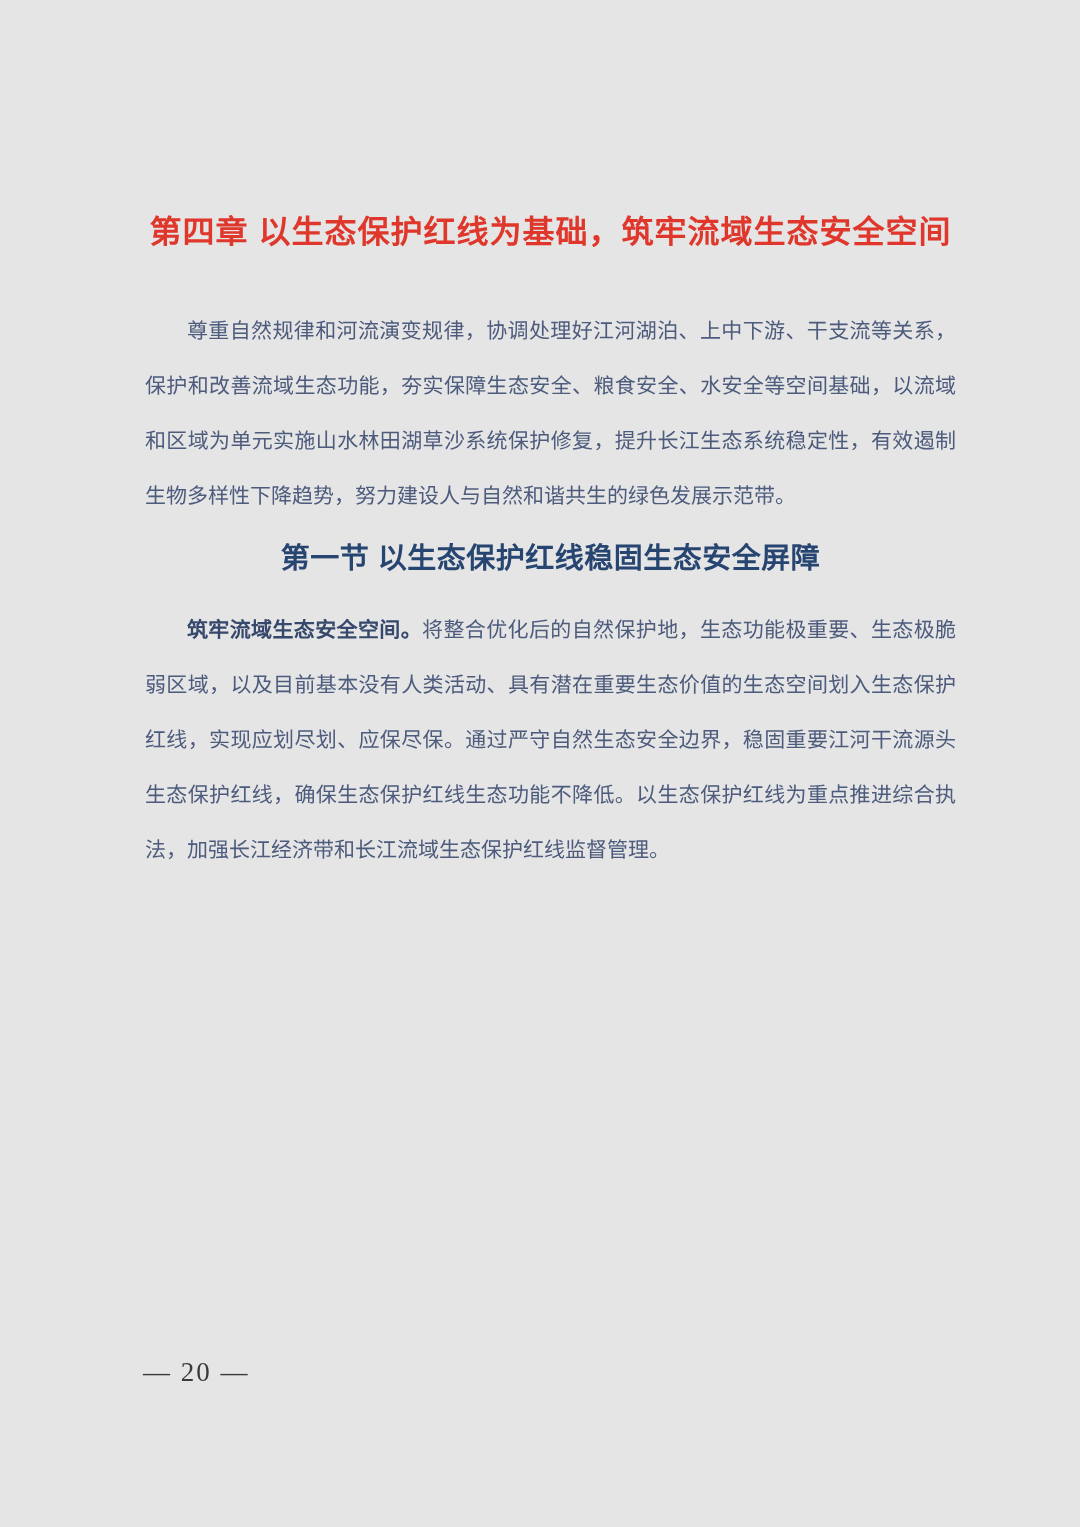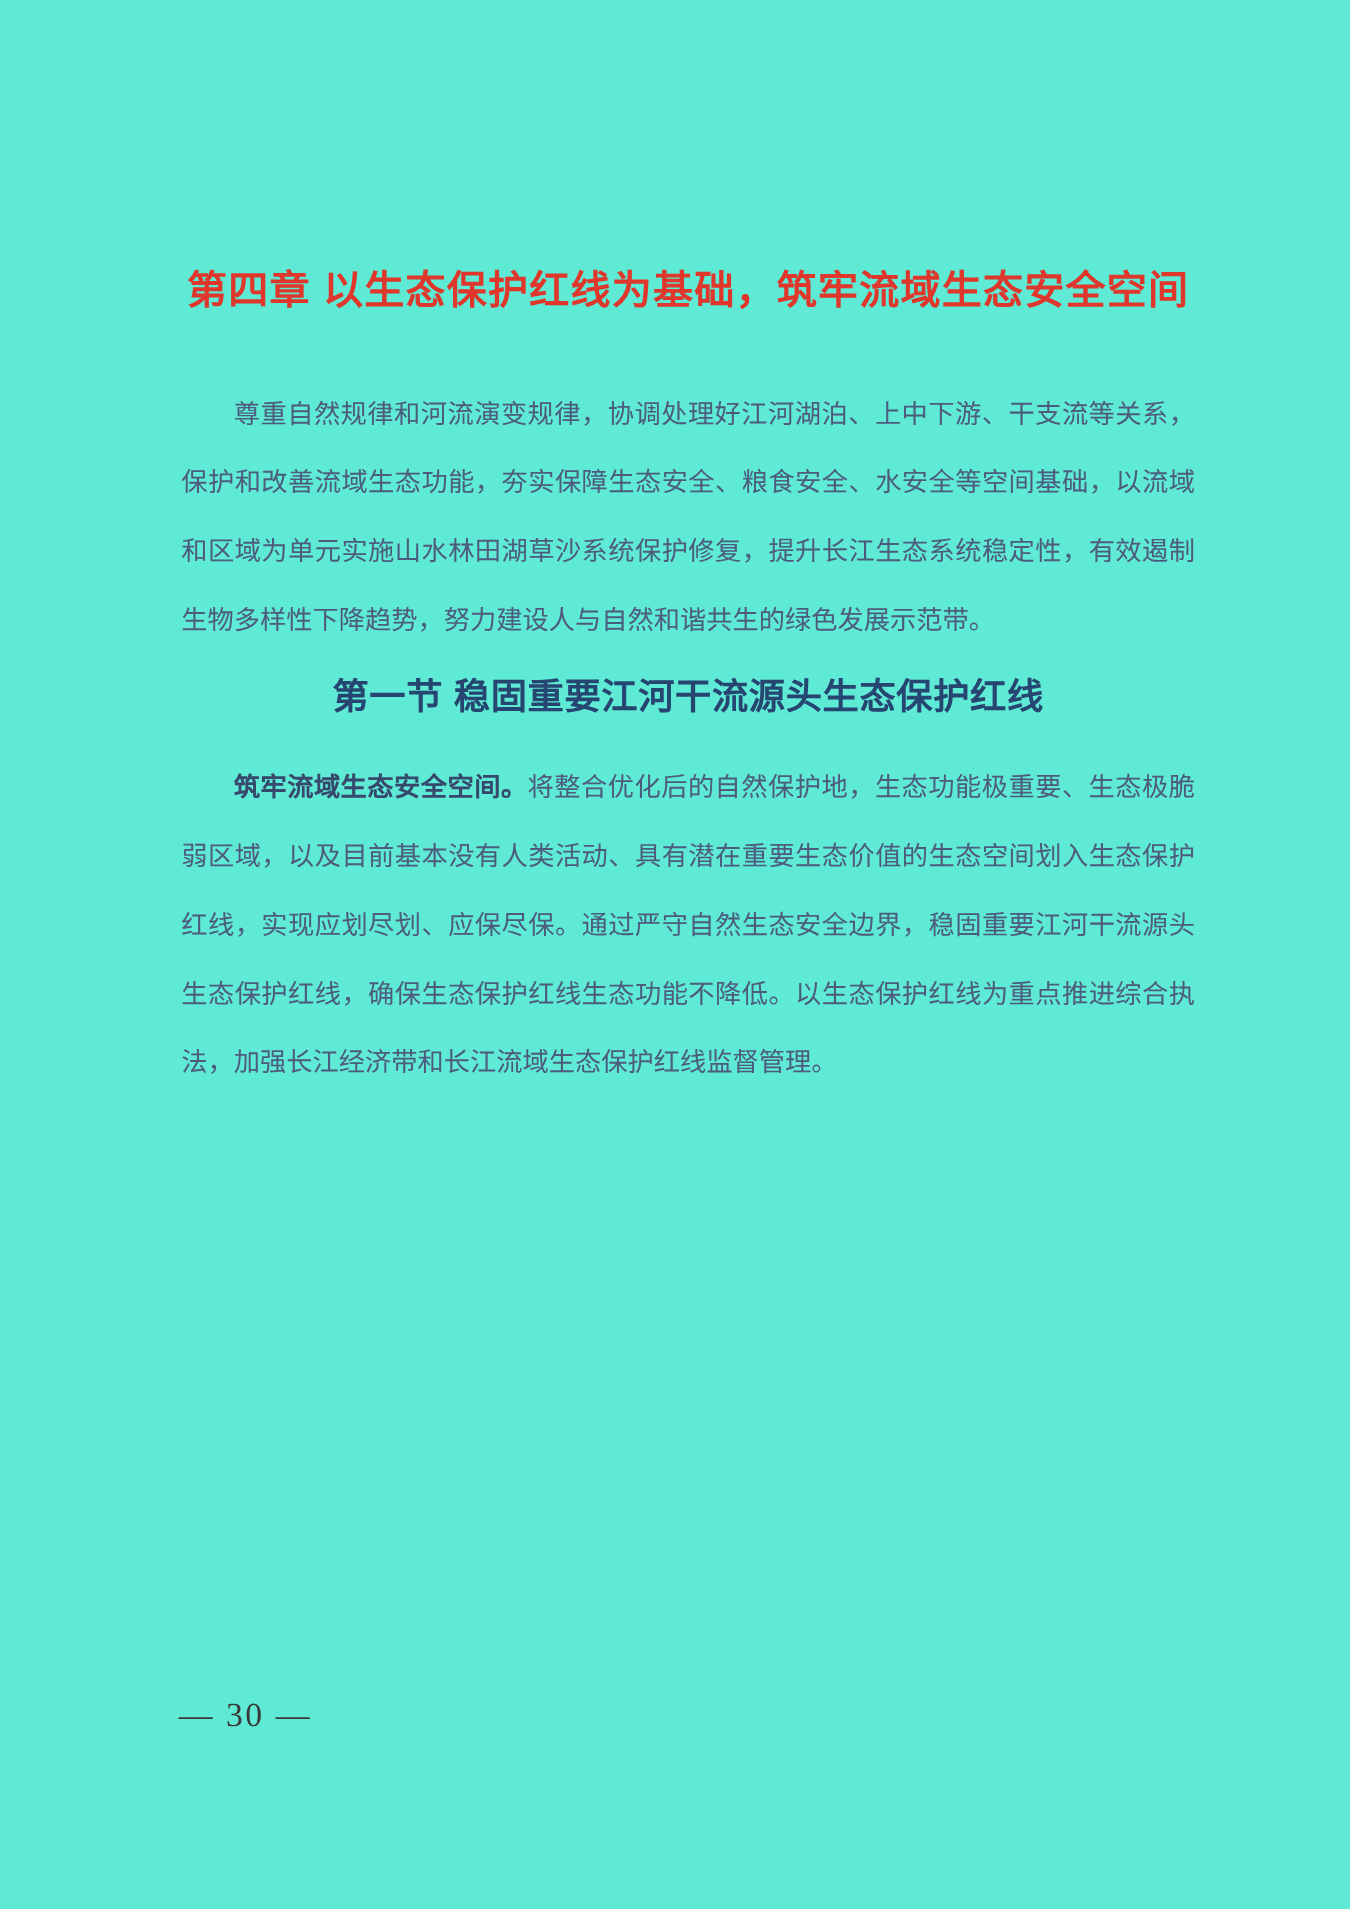--- a/index.html
+++ b/index.html
@@ -66,31 +66,31 @@
   .page-number {
     font-family: "Liberation Serif", "DejaVu Serif", serif;
     font-size: 27px;
     line-height: 1.2;
     letter-spacing: 2px;
   }
 </style>
 </head>
 <body>
 
-<div class="page" style="background: #5eead4;">
+<div class="page" style="background: #e5e5e5;">
 
   <div class="content">
 
     <h1 class="chapter-title" style="color: rgb(223, 55, 43);">第四章 以生态保护红线为基础，筑牢流域生态安全空间</h1>
 
     <p class="body-para intro-para" style="color: rgb(77, 91, 124);">尊重自然规律和河流演变规律，协调处理好江河湖泊、上中下游、干支流等关系，保护和改善流域生态功能，夯实保障生态安全、粮食安全、水安全等空间基础，以流域和区域为单元实施山水林田湖草沙系统保护修复，提升长江生态系统稳定性，有效遏制生物多样性下降趋势，努力建设人与自然和谐共生的绿色发展示范带。</p>
 
-    <h2 class="section-title" style="color: rgb(39, 69, 113);">第一节 稳固重要江河干流源头生态保护红线</h2>
+    <h2 class="section-title" style="color: rgb(39, 69, 113);">第一节 以生态保护红线稳固生态安全屏障</h2>
 
     <p class="body-para section-para" style="color: rgb(77, 91, 124);"><span class="para-lead" style="color: rgb(54, 72, 107);">筑牢流域生态安全空间。</span><span>将整合优化后的自然保护地，生态功能极重要、生态极脆弱区域，以及目前基本没有人类活动、具有潜在重要生态价值的生态空间划入生态保护红线，实现应划尽划、应保尽保。通过严守自然生态安全边界，稳固重要江河干流源头生态保护红线，确保生态保护红线生态功能不降低。以生态保护红线为重点推进综合执法，加强长江经济带和长江流域生态保护红线监督管理。</span></p>
 
   </div>
 
   <div class="page-footer">
-    <span class="page-number" style="color: rgb(58, 58, 58);">— 30 —</span>
+    <span class="page-number" style="color: rgb(58, 58, 58);">— 20 —</span>
   </div>
 
 </div>
 
 </body></html>

